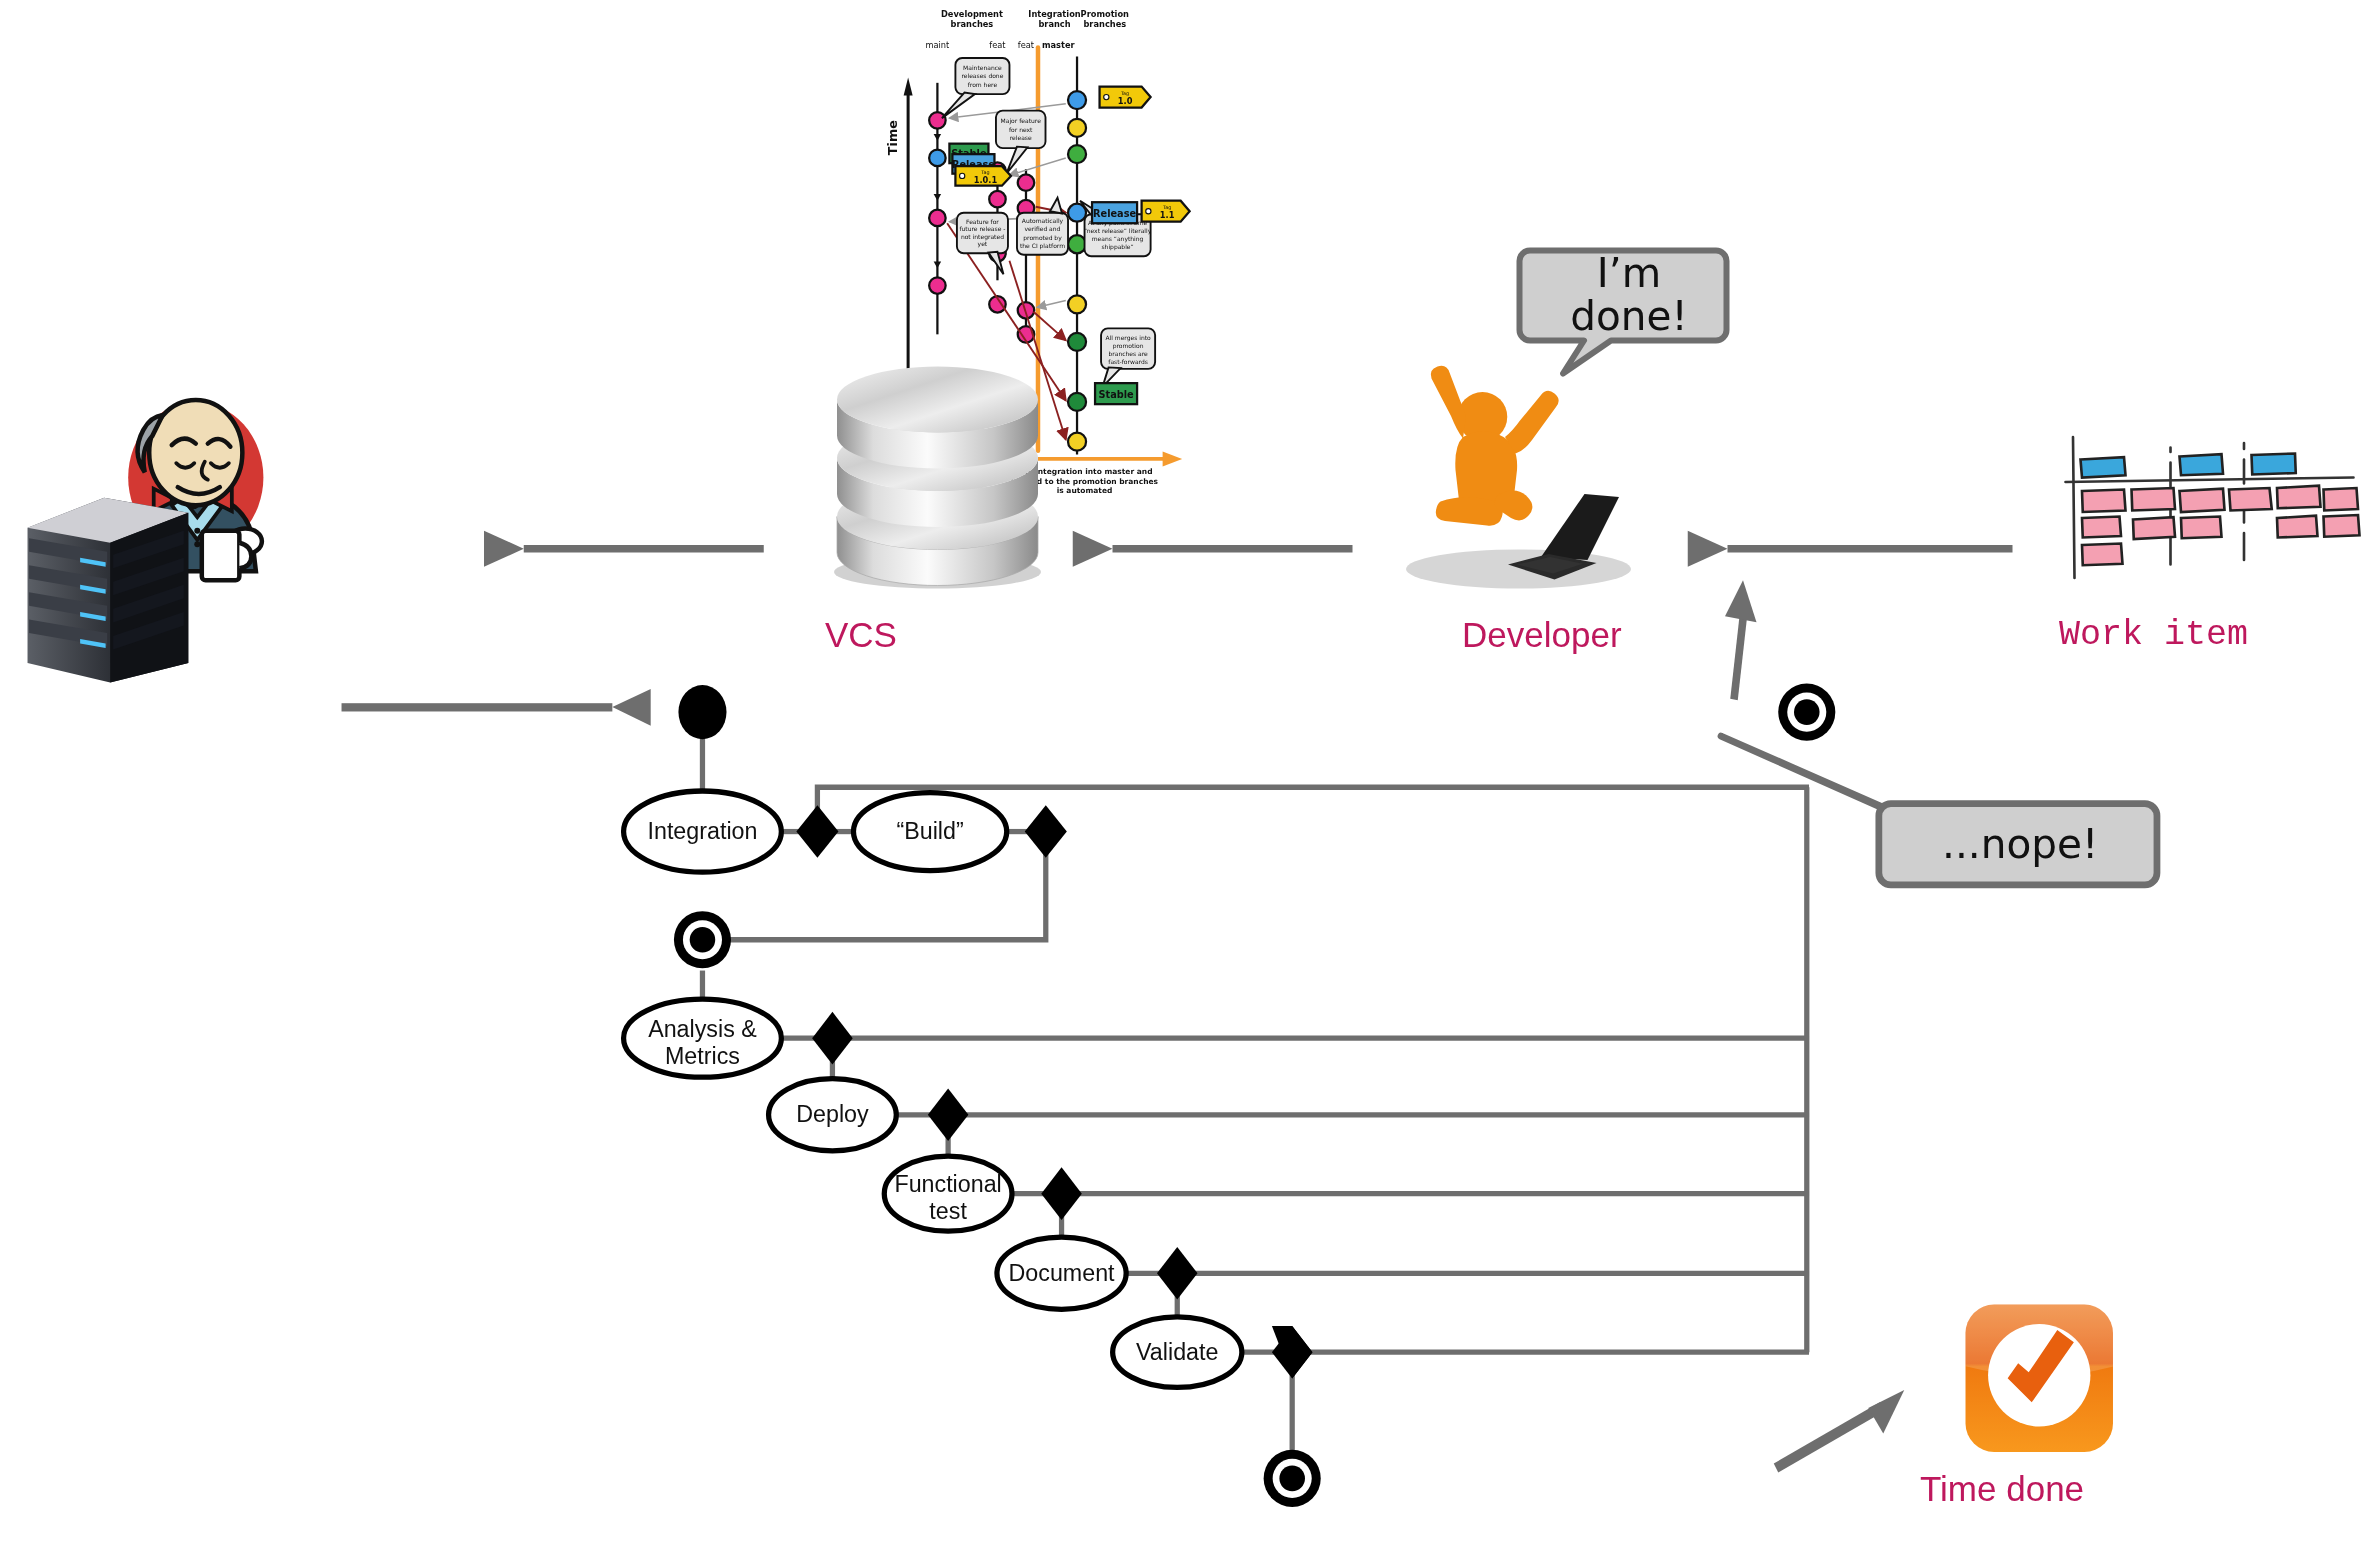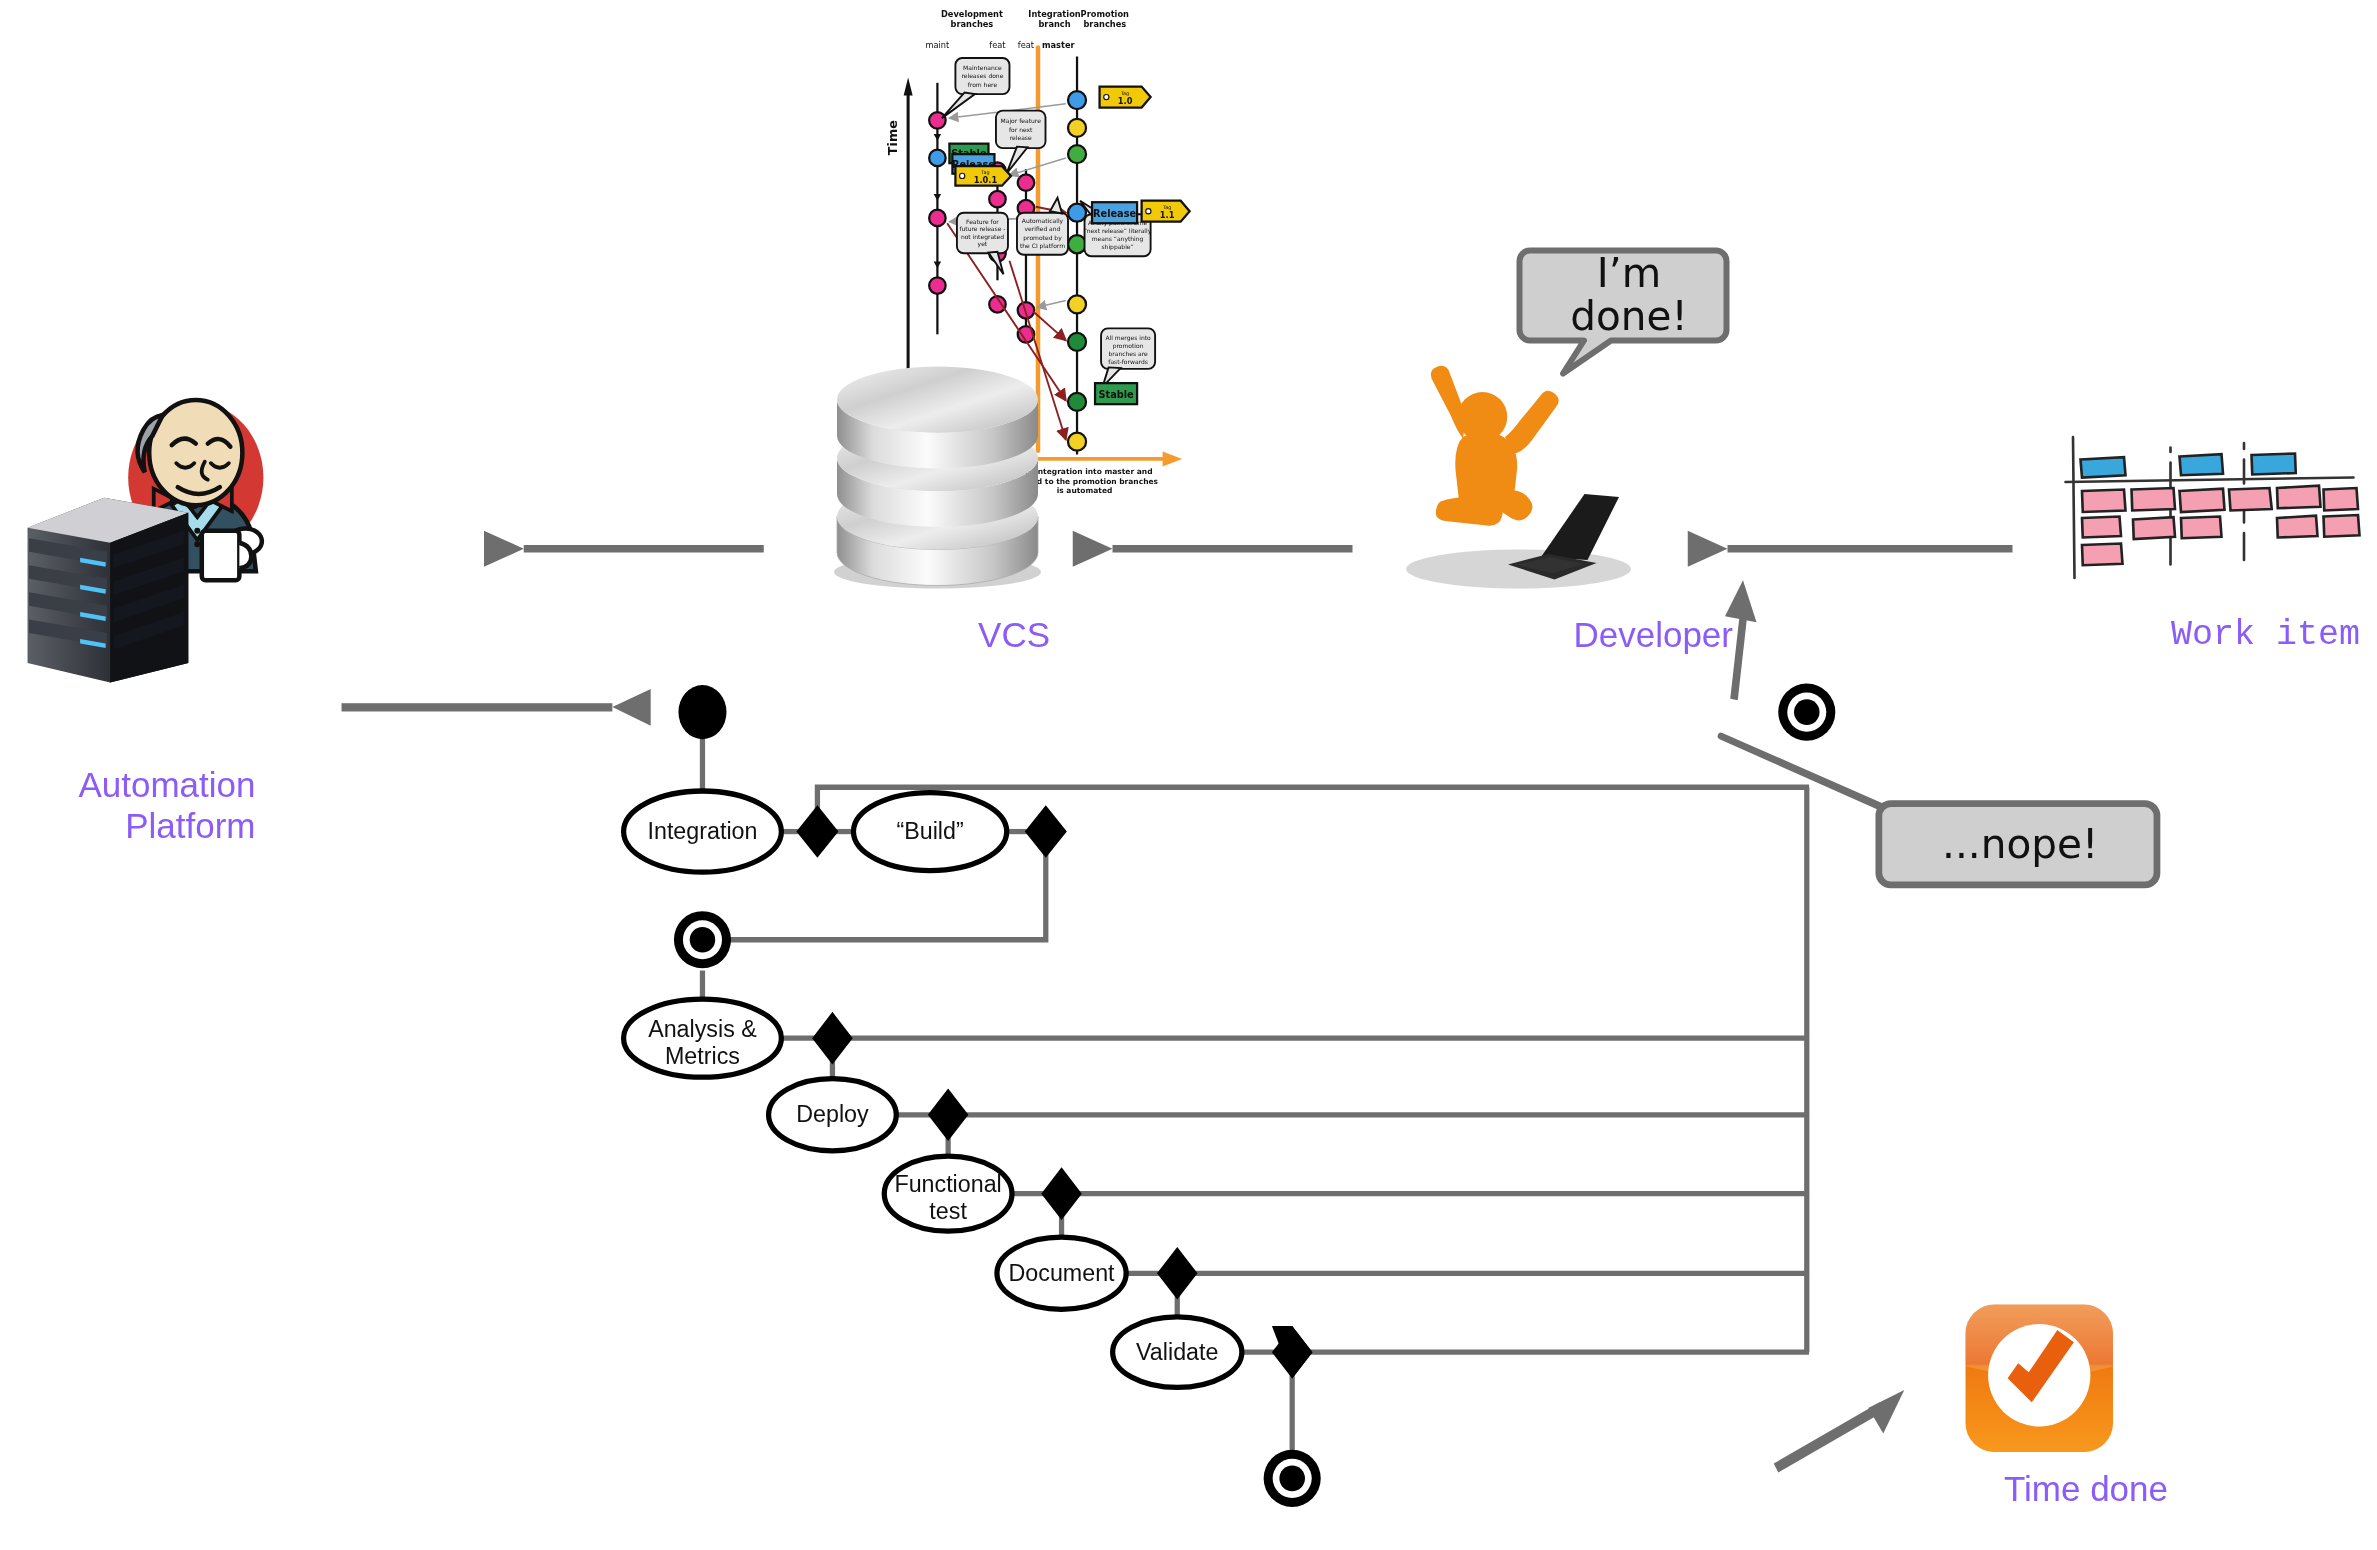--- a/index.html
+++ b/index.html
@@ -4,21 +4,21 @@
 <title>Continuous Delivery Pipeline Diagram</title>
 <style>
   html,body{margin:0;padding:0;background:#ffffff;}
   body{
     font-family:"Liberation Sans", sans-serif;
     width:2377px;height:1551px;position:relative;overflow:hidden;
   }
   #stage{position:absolute;left:0;top:0;width:2377px;height:1551px;}
   .abs{position:absolute;}
   .cap{
-    color:#8b5cf6;font-size:33px;text-align:right;line-height:1.16;
+    color:#be185d;font-size:33px;text-align:left;line-height:1.16;
     font-family:"Liberation Sans", sans-serif;white-space:pre-line;
   }
   .cap-lg{font-size:35px;}
   svg{display:block;overflow:visible;}
   .node-label{
     font-family:"Liberation Sans", sans-serif;fill:#111;font-size:31px;
     text-anchor:middle;dominant-baseline:middle;
   }
   .bub-txt{
     font-family:"DejaVu Sans", sans-serif;fill:#111;
@@ -281,22 +281,20 @@
         </g>
         <g fill="#151820" opacity="0.85">
           <path d="M132,78 L226,46 L226,64 L132,96 Z"></path>
           <path d="M132,114 L226,82 L226,100 L132,132 Z"></path>
           <path d="M132,150 L226,118 L226,136 L132,168 Z"></path>
           <path d="M132,186 L226,154 L226,172 L132,204 Z"></path>
         </g>
       </g>
     </svg>
   </div>
-  <div class="abs cap cap-lg" style="left:7.5px;top:765px;width:248px;">Automation
-Platform</div>
 
   <div class="abs" style="left:825px;top:353px;width:225px;height:240px;">
     <svg width="225" height="240" viewBox="0 0 300 320">
       <ellipse cx="150" cy="292" rx="138" ry="22" fill="#000" opacity="0.18"></ellipse>
       <g>
         <path d="M16,218 a134,44 0 0 0 268,0 v48 a134,44 0 0 1 -268,0 z" fill="url(#cylBody)" stroke="#a9a9a9" stroke-width="1"></path>
         <ellipse cx="150" cy="218" rx="134" ry="44" fill="url(#cylTop)"></ellipse>
         <path d="M16,140 a134,44 0 0 0 268,0 v48 a134,44 0 0 1 -268,0 z" fill="url(#cylBody)"></path>
         <ellipse cx="150" cy="140" rx="134" ry="44" fill="url(#cylTop)"></ellipse>
         <path d="M16,62 a134,44 0 0 0 268,0 v48 a134,44 0 0 1 -268,0 z" fill="url(#cylBody)"></path>

